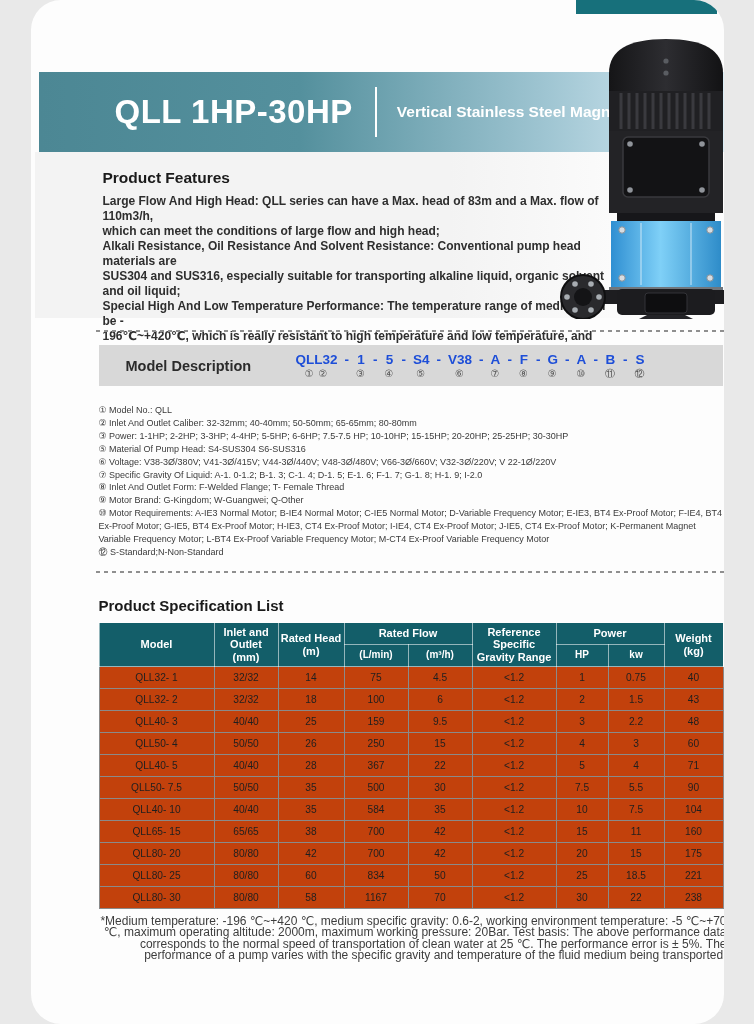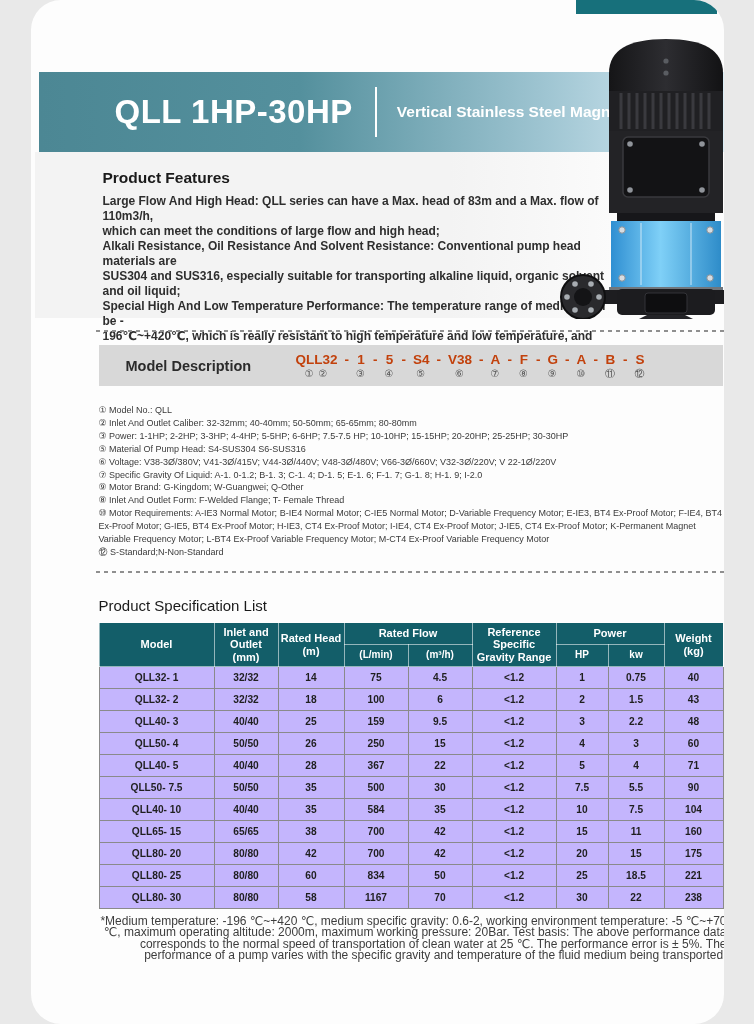--- a/index.html
+++ b/index.html
@@ -35,40 +35,40 @@
   .dashed-1{top:330px;}
   .dashed-2{top:571px;}
   
   .model-bar{
     position:absolute;left:68px;top:345px;width:624px;height:41px;background:#d8d8d8;
     display:flex;align-items:center;box-sizing:border-box;padding-left:27px;
   }
   .model-bar-label{font-size:14.5px;font-weight:bold;color:#2b2b2b;width:170px;flex:none;}
   .model-code{display:flex;align-items:flex-start;gap:7px;}
   .seg{display:flex;flex-direction:column;align-items:center;}
-  .seg-code{font-size:13.5px;font-weight:bold;color:#c2410c;line-height:16px;}
+  .seg-code{font-size:13.5px;font-weight:bold;color:#1d4ed8;line-height:16px;}
   .seg-nums{font-size:10px;color:#555;line-height:12px;letter-spacing:1px;white-space:nowrap;}
   
   .notes{position:absolute;left:68px;top:404px;width:628px;list-style:none;margin:0;padding:0;}
   .notes li{font-size:9px;line-height:12.9px;color:#3a3a3a;}
   
-  .spec-heading{position:absolute;left:68px;top:597px;font-size:15px;font-weight:normal;color:#1a1a1a;}
+  .spec-heading{position:absolute;left:68px;top:597px;font-size:15px;font-weight:bold;color:#1a1a1a;}
   table.spec{
     position:absolute;left:68px;top:622px;width:624px;border-collapse:collapse;table-layout:fixed;
   }
   table.spec thead th{
     background:#135e69;color:#fff;font-weight:bold;font-size:11px;line-height:12.5px;
     border:1px solid rgba(255,255,255,.55);padding:2px 1px;white-space:pre-line;vertical-align:middle;
   }
   table.spec thead tr{height:22px;}
   table.spec thead th.sub{font-size:10px;}
   table.spec tbody td{
     border:1px solid #8a8a8a;font-size:10.2px;color:#1f1f1f;text-align:center;vertical-align:middle;padding:0;
   }
-  table.spec tbody tr{height:22px;background:#c4b5fd;font-weight:bold;}
+  table.spec tbody tr{height:22px;background:#c2410c;}
   table.spec{border:1px solid #6f6f6f;}
   
   .footnote{
     position:absolute;left:68px;top:916px;width:628px;
     font-size:12px;line-height:11.3px;color:#3d3d3d;text-align:right;
   }
 </style>
 </head>
 <body>
 
@@ -266,22 +266,22 @@
       </div>
   </div>
 
   <ul class="notes">
       <li>① Model No.: QLL</li>
       <li>② Inlet And Outlet Caliber: 32-32mm; 40-40mm; 50-50mm; 65-65mm; 80-80mm</li>
       <li>③ Power: 1-1HP; 2-2HP; 3-3HP; 4-4HP; 5-5HP; 6-6HP; 7.5-7.5 HP; 10-10HP; 15-15HP; 20-20HP; 25-25HP; 30-30HP</li>
       <li>⑤ Material Of Pump Head: S4-SUS304 S6-SUS316</li>
       <li>⑥ Voltage: V38-3Ø/380V;  V41-3Ø/415V;  V44-3Ø/440V;  V48-3Ø/480V;  V66-3Ø/660V;  V32-3Ø/220V;  V 22-1Ø/220V</li>
       <li>⑦ Specific Gravity Of Liquid: A-1. 0-1.2; B-1. 3; C-1. 4; D-1. 5; E-1. 6; F-1. 7; G-1. 8; H-1. 9; I-2.0</li>
+      <li>⑧ Inlet And Outlet Form: F-Welded Flange; T- Female Thread</li>
       <li>⑨ Motor Brand: G-Kingdom; W-Guangwei; Q-Other</li>
-      <li>⑧ Inlet And Outlet Form: F-Welded Flange; T- Female Thread</li>
       <li>⑩ Motor Requirements: A-IE3 Normal Motor; B-IE4 Normal Motor; C-IE5 Normal Motor; D-Variable Frequency Motor; E-IE3, BT4 Ex-Proof Motor; F-IE4, BT4 Ex-Proof Motor; G-IE5, BT4 Ex-Proof Motor; H-IE3, CT4 Ex-Proof Motor; I-IE4, CT4 Ex-Proof Motor; J-IE5, CT4 Ex-Proof Motor; K-Permanent Magnet Variable Frequency Motor; L-BT4 Ex-Proof Variable Frequency Motor; M-CT4 Ex-Proof Variable Frequency Motor</li>
       <li>⑫ S-Standard;N-Non-Standard</li>
     </ul>
 
   <div class="dashed dashed-2"></div>
 
   <div class="spec-heading">Product Specification List</div>
 
   <table class="spec">
     <colgroup>

